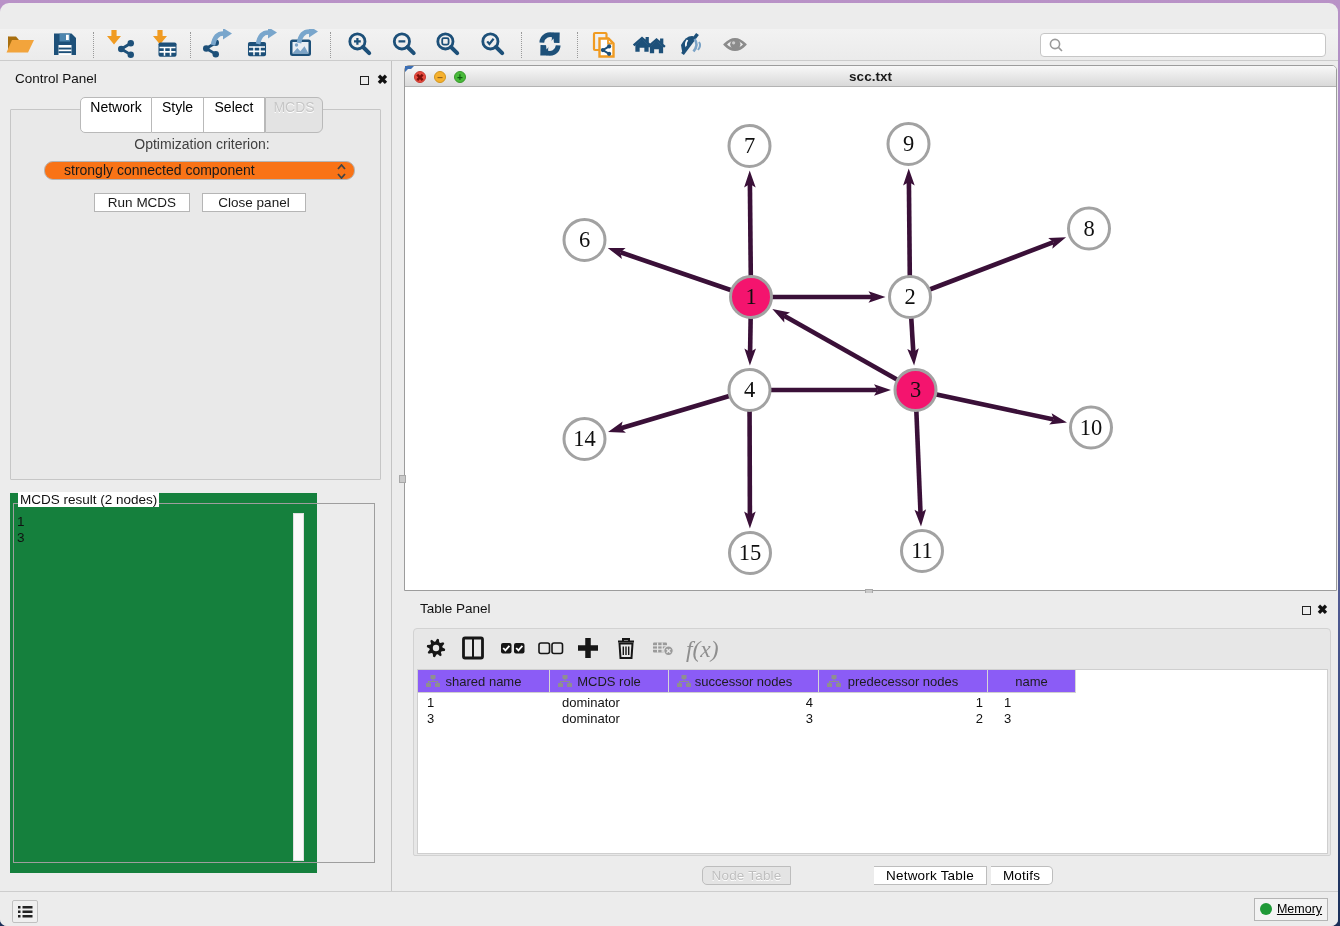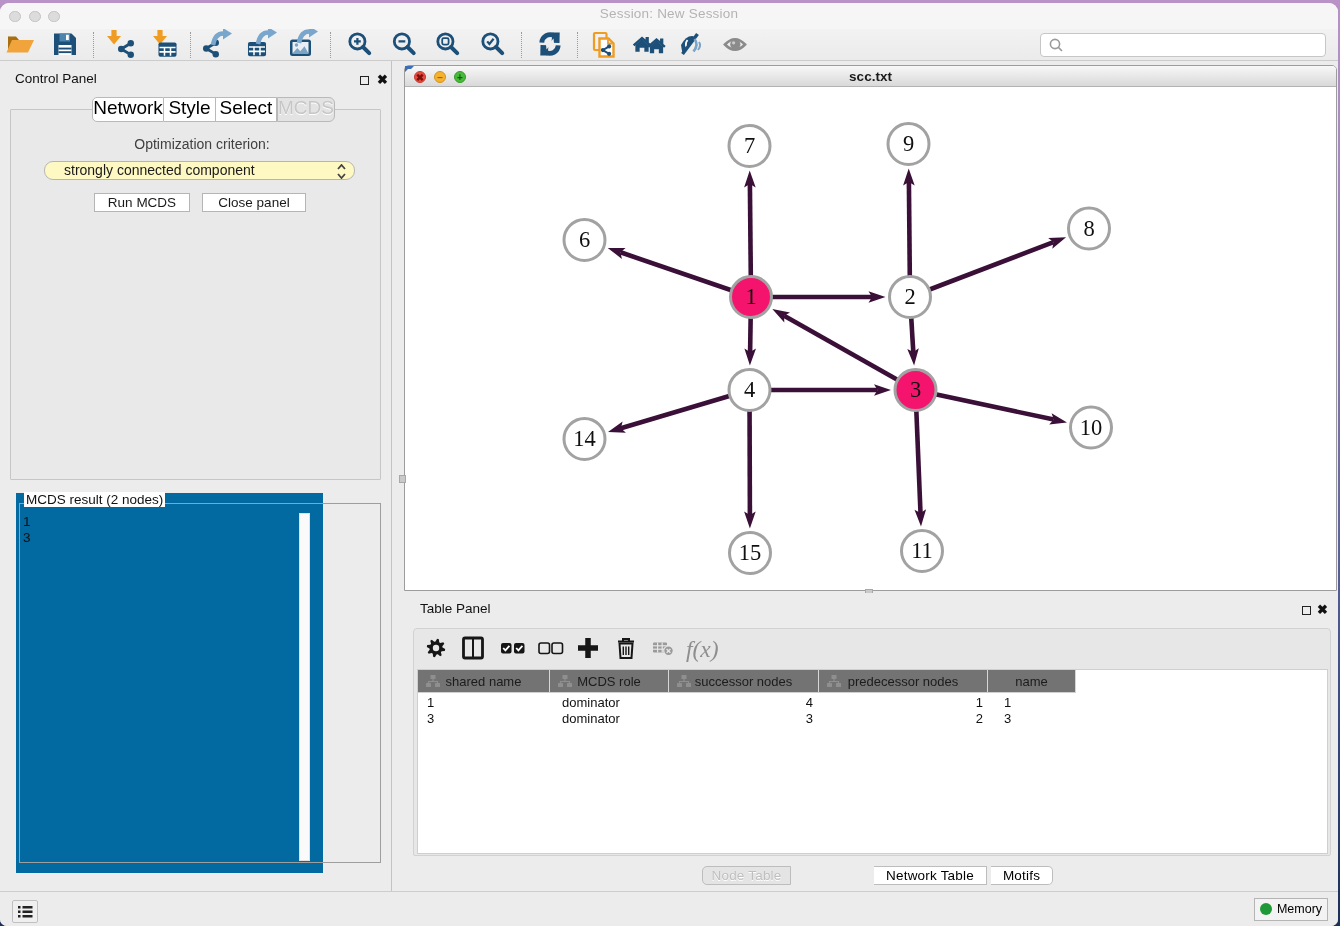--- a/index.html
+++ b/index.html
@@ -23,33 +23,33 @@
   #searchbox { position:absolute; left:1040px; top:4px; width:286px; height:24px;
     background:#ffffff; border:1px solid #c6c6c6; border-radius:4px; }
   
   #cpanel { left:0; top:58px; width:392px; height:830px; background:#ececec;
     border-right:1px solid #c3c3c3; }
   #cpanel-title { position:absolute; left:15px; top:10px; font-size:13.5px; color:#111; }
   .winbtn-sq { position:absolute; top:15px; width:9px; height:9px; border:1.5px solid #222; }
   .winbtn-x { position:absolute; top:11px; font-size:13px; font-weight:bold; color:#111; }
   #tabpane { position:absolute; left:10px; top:48px; width:371px; height:371px;
     background:#e9e9e9; border:1px solid #c6c6c6; border-radius:1px; }
-  .tab { position:absolute; top:36px; height:25px; background:#fff;
-    border:1px solid #b9b9b9; font-size:19px; color:#000; text-align:center;
-    line-height:19px; z-index:5;margin-left:12px; }
+  .tab { position:absolute; top:36px; height:36px; background:#fff;
+    border:1px solid #b9b9b9; font-size:14px; color:#000; text-align:center;
+    line-height:19px; z-index:5; }
   #optlabel { position:absolute; left:0; top:75px; width:404px; text-align:center;
     font-size:14px; color:#404040; }
   #dropdown { position:absolute; left:44px; top:100px; width:311px; height:19px;
-    background:#fef9c3; border:1px solid #b5b5b5; border-radius:9px;
+    background:#f97316; border:1px solid #b5b5b5; border-radius:9px;
     font-size:14px; color:#1a1a1a; line-height:17px; padding-left:19px; }
   .btn { position:absolute; top:132px; height:19px; background:#fff;
     border:1px solid #b5b5b5; border-radius:0; font-size:13.5px; color:#1a1a1a;
     text-align:center; line-height:17px; }
-  #results { position:absolute; left:16px; top:432px; width:307px; height:380px;
-    background:#0369a1; }
+  #results { position:absolute; left:10px; top:432px; width:307px; height:380px;
+    background:#15803d; }
   #resultbox { position:absolute; left:3px; top:10px; width:362px; height:360px;
     border:1px solid #9e9e9e; }
   #resultlegend { position:absolute; left:8px; top:-1px; background:#ffffff;
     font-size:13.5px; color:#111; padding:0 2px; }
   #vscroll { position:absolute; right:13px; top:20px; width:11px; height:348px;
     background:#fafafa; border:1px solid #e0e0e0; }
   
   #netwin { left:404px; top:62px; width:933px; height:526px;
     border:1px solid #9c9c9c; border-radius:5px 5px 0 0; background:#fff; }
   #nettitle { position:absolute; left:0; top:0; width:931px; height:21px;
@@ -59,45 +59,39 @@
     font-size:13.5px; font-weight:bold; color:#1a1a1a; }
   .tl { position:absolute; top:4.5px; width:12px; height:12px; border-radius:50%;
     font-size:10px; font-weight:bold; text-align:center; line-height:12px; }
   
   #tpanel { left:404px; top:590px; width:934px; height:298px; background:#ececec; }
   #tpanel-title { position:absolute; left:16px; top:8px; font-size:13.5px; color:#111; }
   #tcontainer { position:absolute; left:9px; top:35px; width:918px; height:228px;
     background:#e7e7e7; border:1px solid #d2d2d2; border-radius:4px 4px 2px 2px; }
   #ttable { position:absolute; left:3px; top:40px; width:911px; height:185px;
     background:#fff; border:1px solid #cfcfcf; }
-  .th { position:absolute; top:0; height:23px; background:#737373;
+  .th { position:absolute; top:0; height:23px; background:#8b5cf6;
     border-right:1px solid #d6d6d6; border-bottom:1px solid #cfcfcf;
     font-size:13px; color:#1c1c1c; text-align:center; line-height:23px; }
   .td { position:absolute; font-size:13px; color:#111; }
   .btab { position:absolute; top:273px; height:19px; background:#fff;
     border:1px solid #bdbdbd; font-size:13.5px; color:#000; text-align:center;
     line-height:18px; letter-spacing:0.2px; }
   
   #statusbar { left:0; top:888px; width:1338px; height:35px; background:#ececec;
     border-top:1px solid #cdcdcd; }
   #memstat { position:absolute; left:1254px; top:6px; width:74px; height:23px;
     background:#f3f3f3; border:1px solid #b5b5b5; font-size:12.5px; color:#000;
-    text-align:center; line-height:21px; }
+    text-align:center; line-height:21px;text-decoration:underline; }
   #liststat { position:absolute; left:12px; top:8px; width:26px; height:23px;
     background:#efefef; border:1px solid #c0c0c0; border-radius:2px; }
 </style>
 </head>
 <body>
 <div id="win">
-  <div id="titlebar" class="abs">
-    <div class="dot" style="left:9px"></div>
-    <div class="dot" style="left:29px"></div>
-    <div class="dot" style="left:48px"></div>
-    <div id="apptitle">Session: New Session</div>
-  </div>
 
   <div id="toolbar" class="abs">
     <svg id="tbicons" width="1338" height="31" style="position:absolute;left:0;top:0">
         <path d="M8,7.5 h8 l3,3.5 h11 v4 h-22 z" fill="#a86f10"></path>
         <path d="M8,7.5 v14 h2 l3,-10 z" fill="#a86f10"></path>
         <path d="M6.5,23.5 L12,11 H34 L28,23.5 z" fill="#f2a43c"></path>
         <path d="M54,4.5 h17.5 l4.5,4.5 v17 h-22 z" fill="#1d5079"></path>
         <rect x="59.5" y="4.5" width="10.5" height="8" fill="#4d85ae"></rect>
         <rect x="66" y="5.8" width="2.8" height="5.2" fill="#fff"></rect>
         <rect x="58.5" y="16" width="13" height="10" fill="#fff"></rect>

